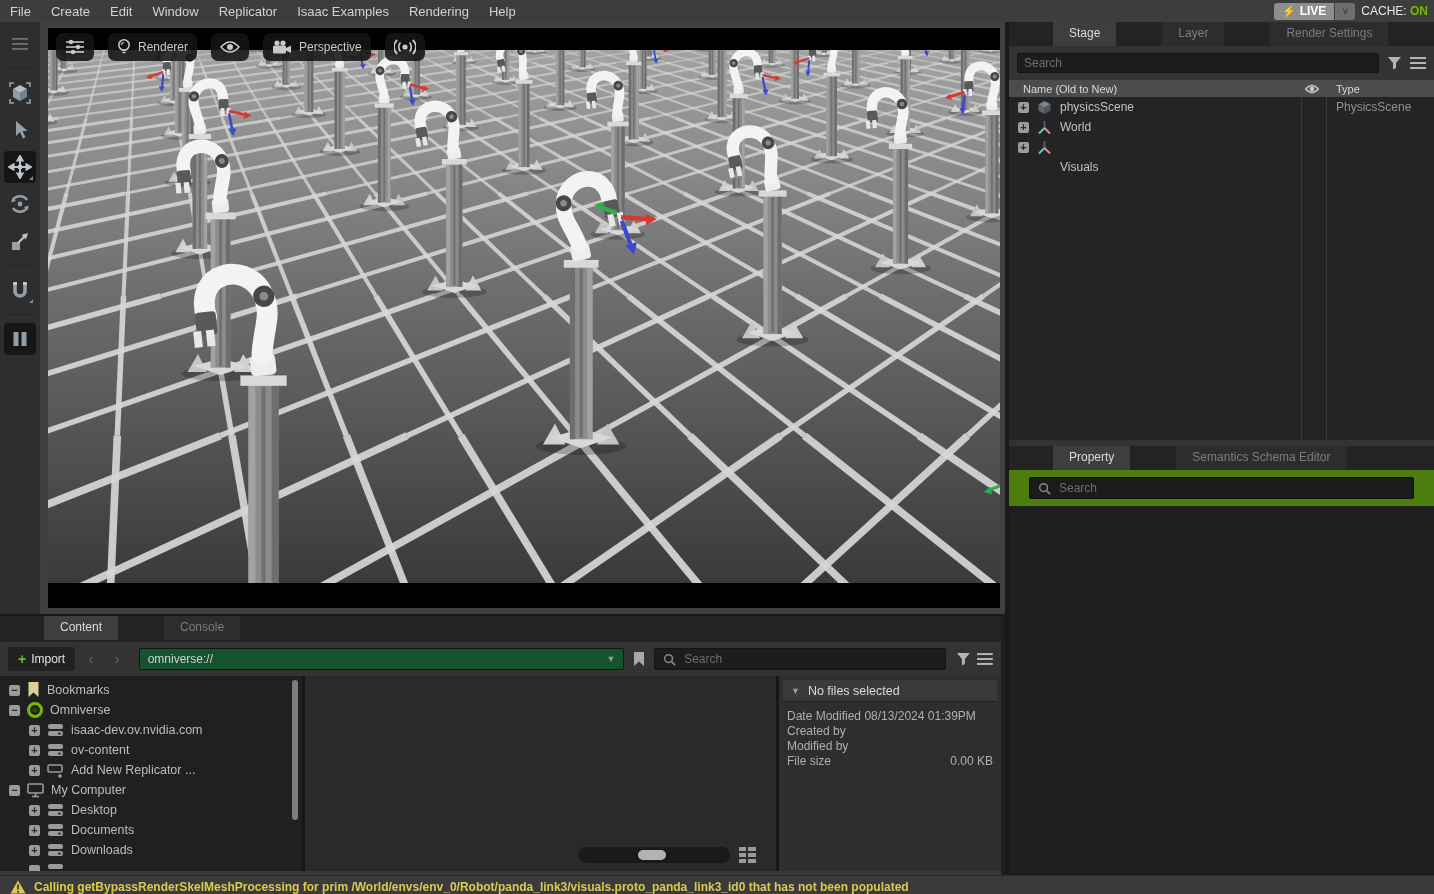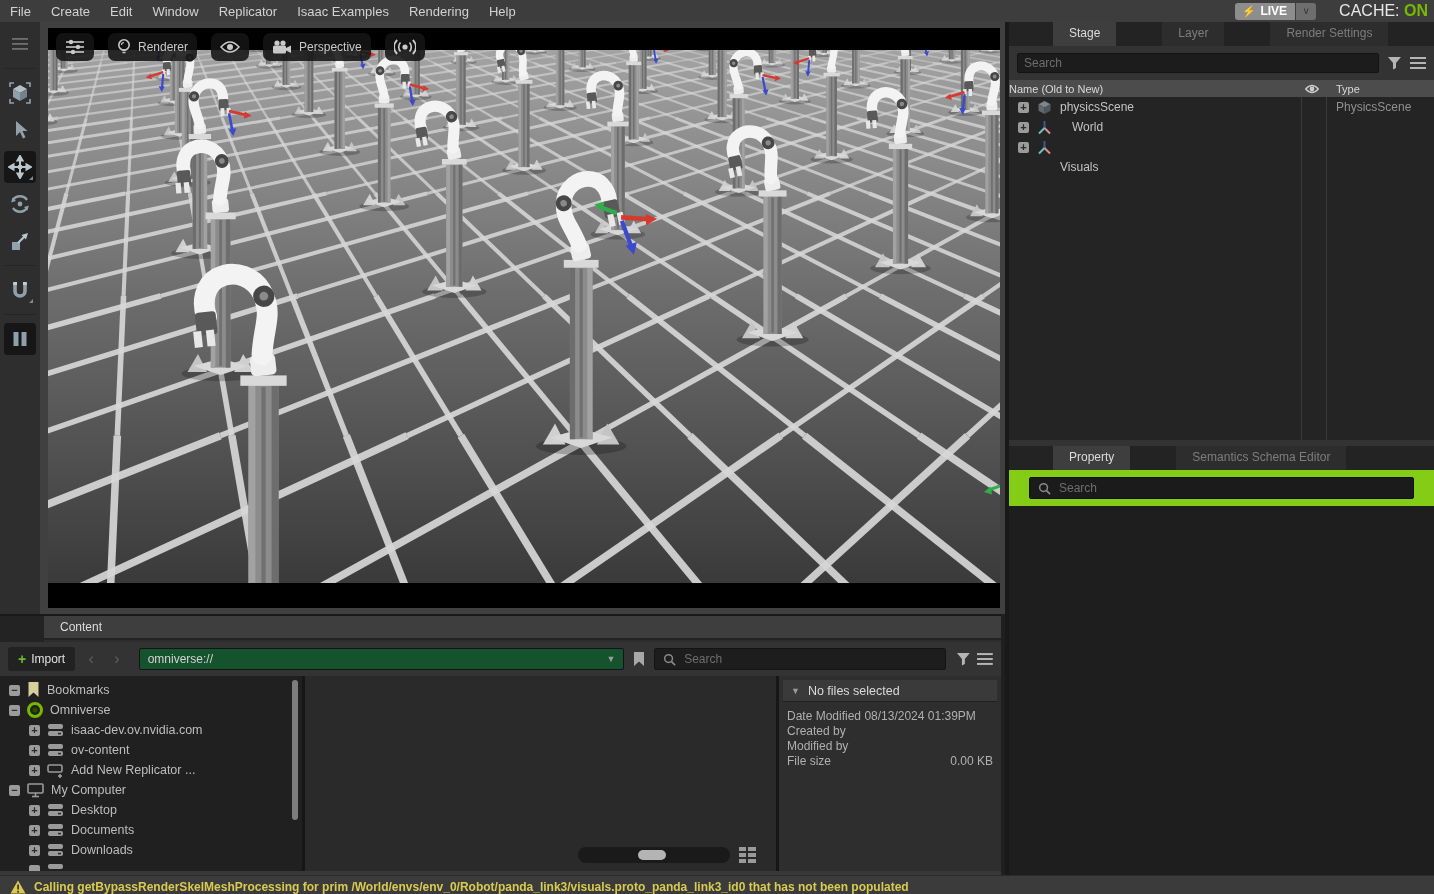--- a/index.html
+++ b/index.html
@@ -9,21 +9,21 @@
   
   #menubar { position:absolute; left:0; top:0; width:1434px; height:22px; background:#3d3d3d;
     display:flex; align-items:center; padding-left:0; color:#d2d2d2; font-size:13px; }
   .menu-item { padding:0 10px; cursor:default; }
   #menubar-right { position:absolute; right:6px; top:2px; display:flex; align-items:center; gap:6px; height:18px; }
   #live-btn { background:#8d8d8d; color:#fff; border-radius:3px 0 0 3px; height:17px; display:flex;
     align-items:center; padding:0 8px; gap:4px; font-weight:bold; font-size:12px; }
   #live-bolt { color:#f3c40f; font-size:11px; }
   #live-chevron { background:#6e6e6e; color:#2c2c2c; border-radius:0 3px 3px 0; height:17px; width:20px;
     display:flex; align-items:center; justify-content:center; font-size:10px; margin-left:1px; }
-  #cache-wrap { color:#e8e8e8; font-size:16px; margin-left:17px; }
+  #cache-wrap { color:#e8e8e8; font-size:12px; margin-left:0; }
   #cache-value { color:#76b900; font-weight:bold; }
 
   
   #left-toolbar { position:absolute; left:0; top:22px; width:40px; height:592px; background:#2e2e2e;
     display:flex; flex-direction:column; align-items:center; padding-top:6px; }
   .tool { width:32px; height:32px; display:flex; align-items:center; justify-content:center;
     margin-bottom:5px; border-radius:4px; position:relative; }
   .tool.active { background:#161616; }
   .tool .corner { position:absolute; right:3px; bottom:3px; width:0; height:0;
     border-left:4px solid transparent; border-bottom:4px solid #7d8a93; }
@@ -51,21 +51,21 @@
   .search-input::placeholder { color:#6e6e6e; }
   #stage-header { position:absolute; left:0; top:58px; width:425px; height:17px; background:#4c4c4c;
     color:#d8d8d8; font-size:11px; display:flex; align-items:center; }
   #stage-body { position:absolute; left:0; top:75px; width:425px; height:343px; background:#242424; }
   .colline { position:absolute; top:0; width:1px; height:100%; background:#3a3a3a; }
   .stage-row { position:absolute; left:0; width:425px; height:20px; display:flex; align-items:center;
     color:#c3c3c3; font-size:12px; }
   .expander { width:11px; height:11px; background:#9b9b9b; color:#2a2a2a; border-radius:2px; font-size:11px;
     line-height:10px; text-align:center; margin-left:9px; font-weight:bold; flex:0 0 11px; }
   .stage-type { position:absolute; left:327px; color:#909090; }
-  #property-section { position:absolute; left:0; top:424px; width:425px; height:429px; background:#84cc16; }
+  #property-section { position:absolute; left:0; top:424px; width:425px; height:429px; background:#4d7c0f; }
   #prop-search-row { position:absolute; left:0; top:28px; width:425px; height:28px; display:flex;
     align-items:center; padding:0 20px; }
   .search-inner { background:#1b1b1b; border:1px solid #111; border-radius:2px; height:22px; flex:1;
     display:flex; align-items:center; gap:8px; padding:0 8px; color:#6e6e6e; }
   #prop-body { position:absolute; left:0; top:60px; width:425px; height:369px; background:#1e1e1e; }
 
   
   #content-panel { position:absolute; left:0; top:614px; width:1001px; height:261px; background:#292929;
     border-top:2px solid #191919; }
   #content-toolbar { position:absolute; left:0; top:26px; width:1001px; height:34px; background:#333;
@@ -2140,21 +2140,21 @@
       <svg width="15" height="14" viewBox="0 0 15 14">
         <polygon points="1,1 14,1 9,7 9,12 6,13.5 6,7" fill="#b5b5b5"></polygon>
       </svg>
       <svg width="16" height="12" viewBox="0 0 16 12">
         <rect y="0" width="16" height="2" fill="#b5b5b5"></rect>
           <rect y="5" width="16" height="2" fill="#b5b5b5"></rect>
           <rect y="10" width="16" height="2" fill="#b5b5b5"></rect>
       </svg>
     </div>
     <div id="stage-header">
-      <span style="">Name (Old to New)</span>
+      <span style="margin-left:14px;">Name (Old to New)</span>
       <svg style="position:absolute;left:296px;" width="14" height="10" viewBox="0 0 20 14">
         <path d="M1,7 Q10,-3 19,7 Q10,17 1,7 Z" fill="none" stroke="#c9c9c9" stroke-width="2"></path>
           <circle cx="10" cy="7" r="3.4" fill="#c9c9c9"></circle>
       </svg>
       <span style="position:absolute;left:327px;">Type</span>
     </div>
     <div id="stage-body">
       <div class="colline" style="left:292px;"></div>
       <div class="colline" style="left:317px;"></div>
       <div class="stage-row" style="top:0;">
@@ -2167,21 +2167,21 @@
         <span style="margin-left:8px;">physicsScene</span>
         <span class="stage-type">PhysicsScene</span>
       </div>
       <div class="stage-row" style="top:20px;">
         <span class="expander">+</span>
         <svg style="margin-left:8px;" width="15" height="15" viewBox="0 0 15 15">
           <line x1="7.5" y1="8" x2="7.5" y2="1" stroke="#3b5a8c" stroke-width="2"></line>
           <line x1="7.5" y1="8" x2="2" y2="13.5" stroke="#66c7c7" stroke-width="2"></line>
           <line x1="7.5" y1="8" x2="13" y2="13.5" stroke="#e08d8d" stroke-width="2"></line>
         </svg>
-        <span style="margin-left:20px;">World</span>
+        <span style="margin-left:8px;">World</span>
         <span class="stage-type"></span>
       </div>
       <div class="stage-row" style="top:40px;">
         <span class="expander">+</span>
         <svg style="margin-left:8px;" width="15" height="15" viewBox="0 0 15 15">
           <line x1="7.5" y1="8" x2="7.5" y2="1" stroke="#3b5a8c" stroke-width="2"></line>
           <line x1="7.5" y1="8" x2="2" y2="13.5" stroke="#66c7c7" stroke-width="2"></line>
           <line x1="7.5" y1="8" x2="13" y2="13.5" stroke="#e08d8d" stroke-width="2"></line>
         </svg>
         <span style="margin-left:8px;margin-top:40px;">Visuals</span>
@@ -2201,21 +2201,21 @@
           <line x1="9.2" y1="9.2" x2="13" y2="13" stroke="#8a8a8a" stroke-width="1.8"></line>
         </svg>
         <span>Search</span>
       </div>
     </div>
     <div id="prop-body"></div>
   </div>
 </div>
 
 <div id="content-panel">
-  <div class="tabstrip" style="height:26px;flex-direction:column;">
+  <div class="tabstrip" style="height:26px;">
     <div class="tab active">Content</div>
     <div class="tab">Console</div>
   </div>
   <div id="content-toolbar">
     <div id="import-btn">
       <span id="import-plus">+</span>
       <span>Import</span>
     </div>
     <span class="nav-arrow">‹</span>
     <span class="nav-arrow">›</span>

